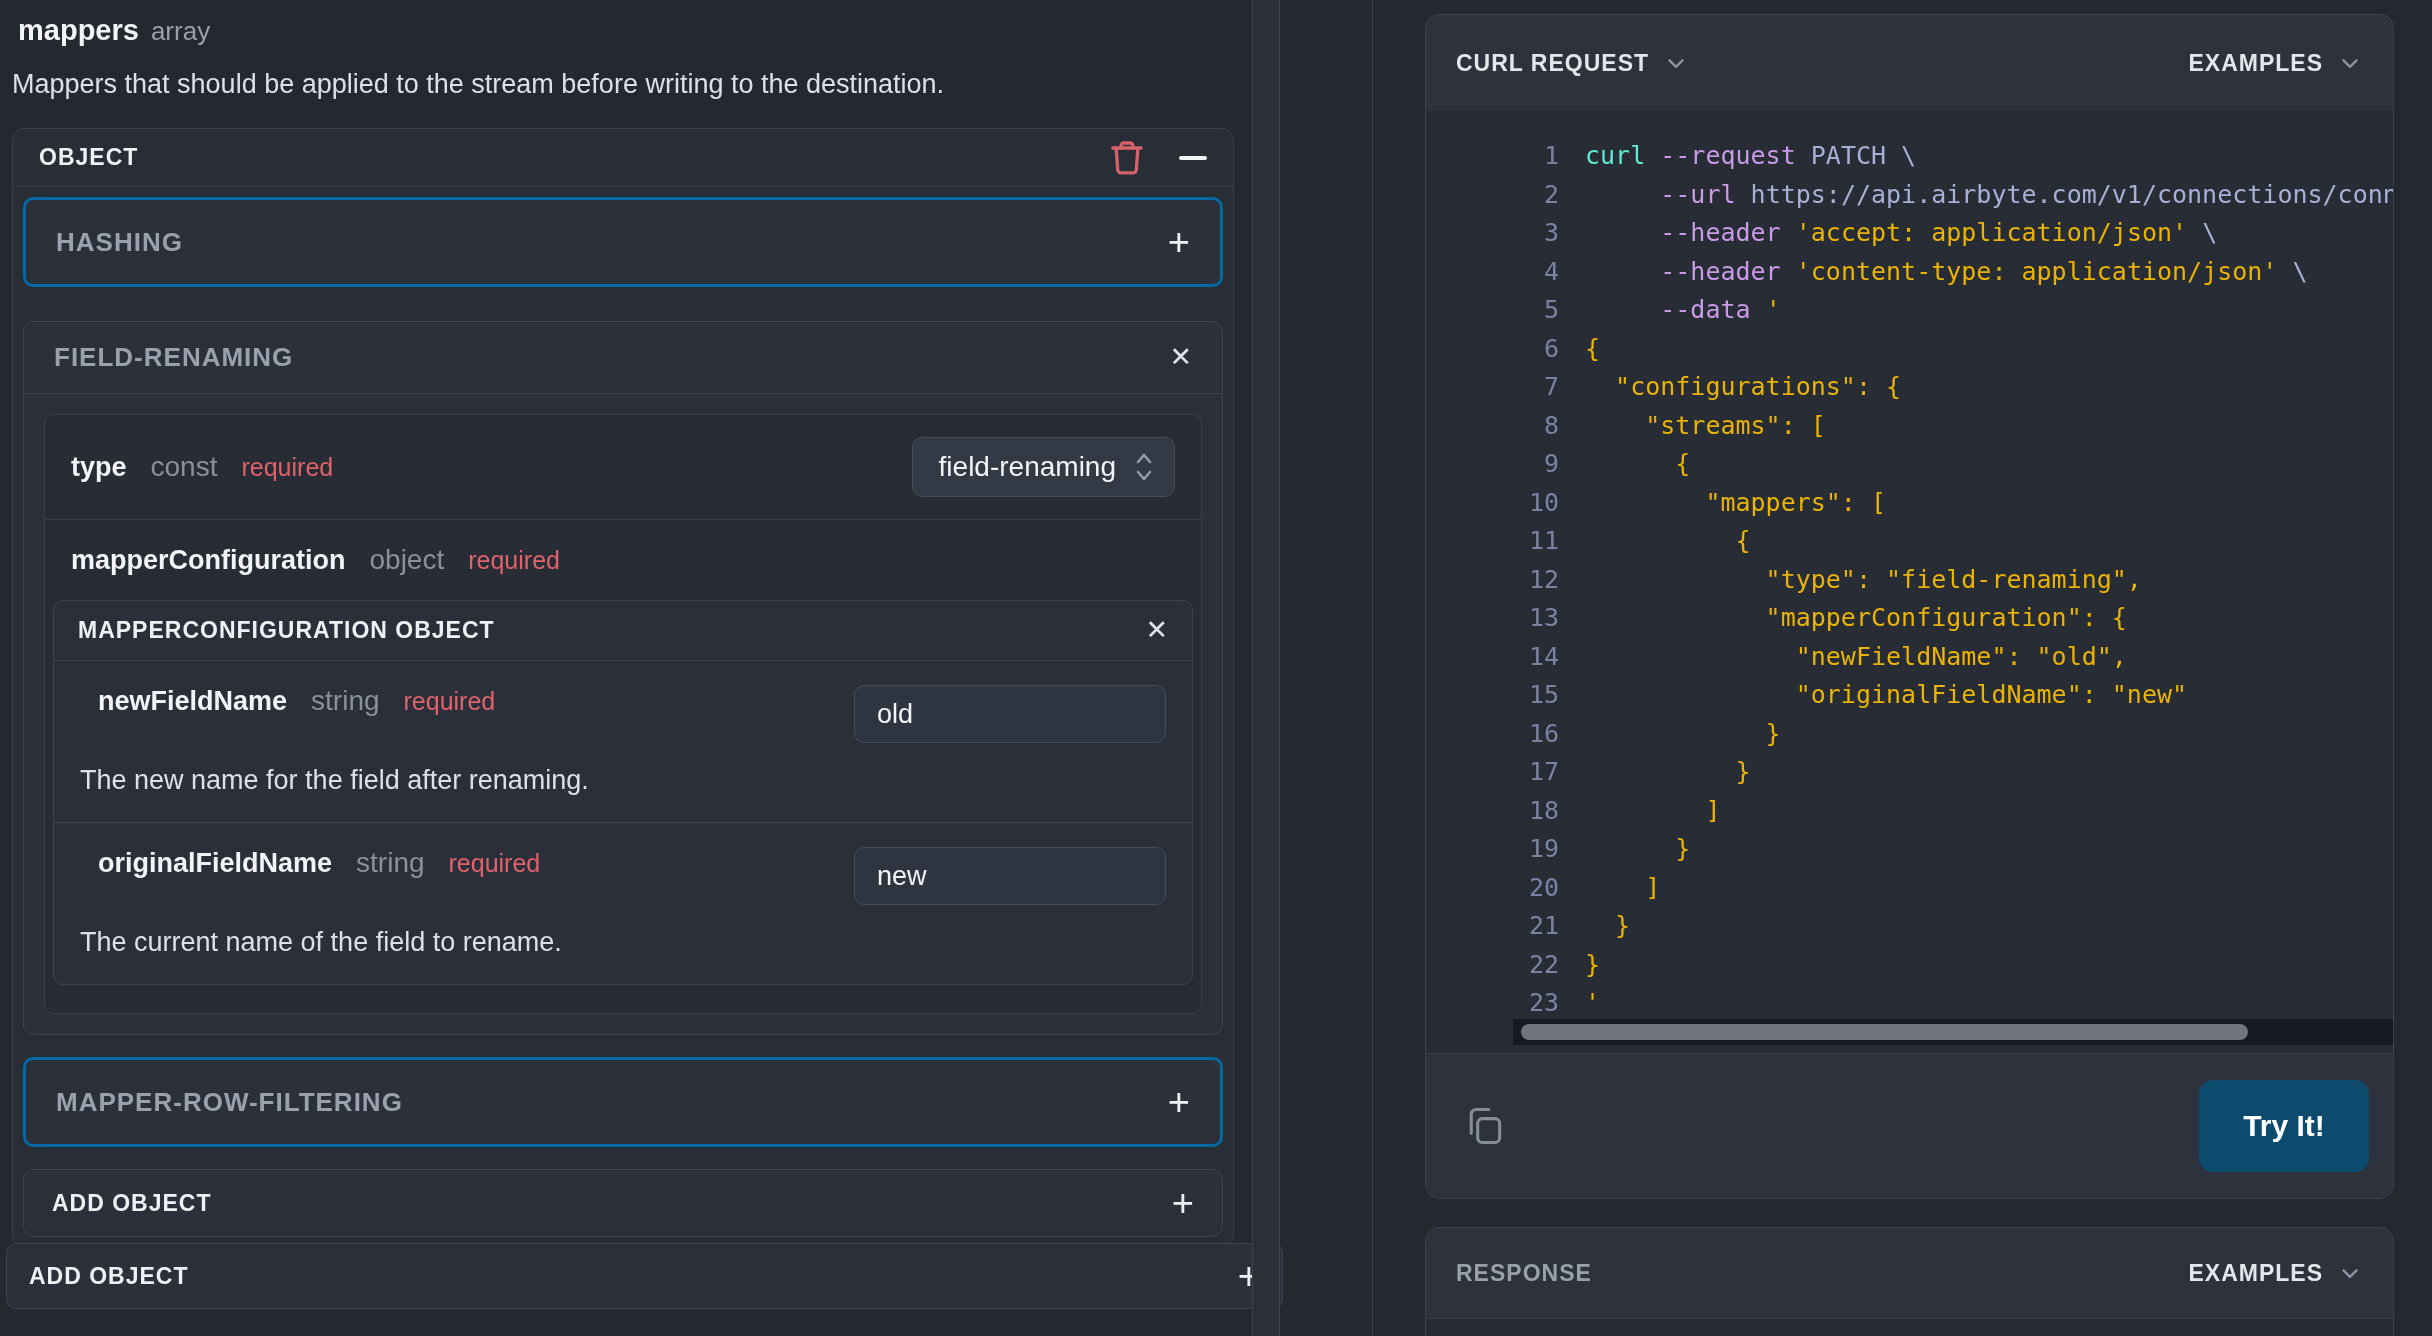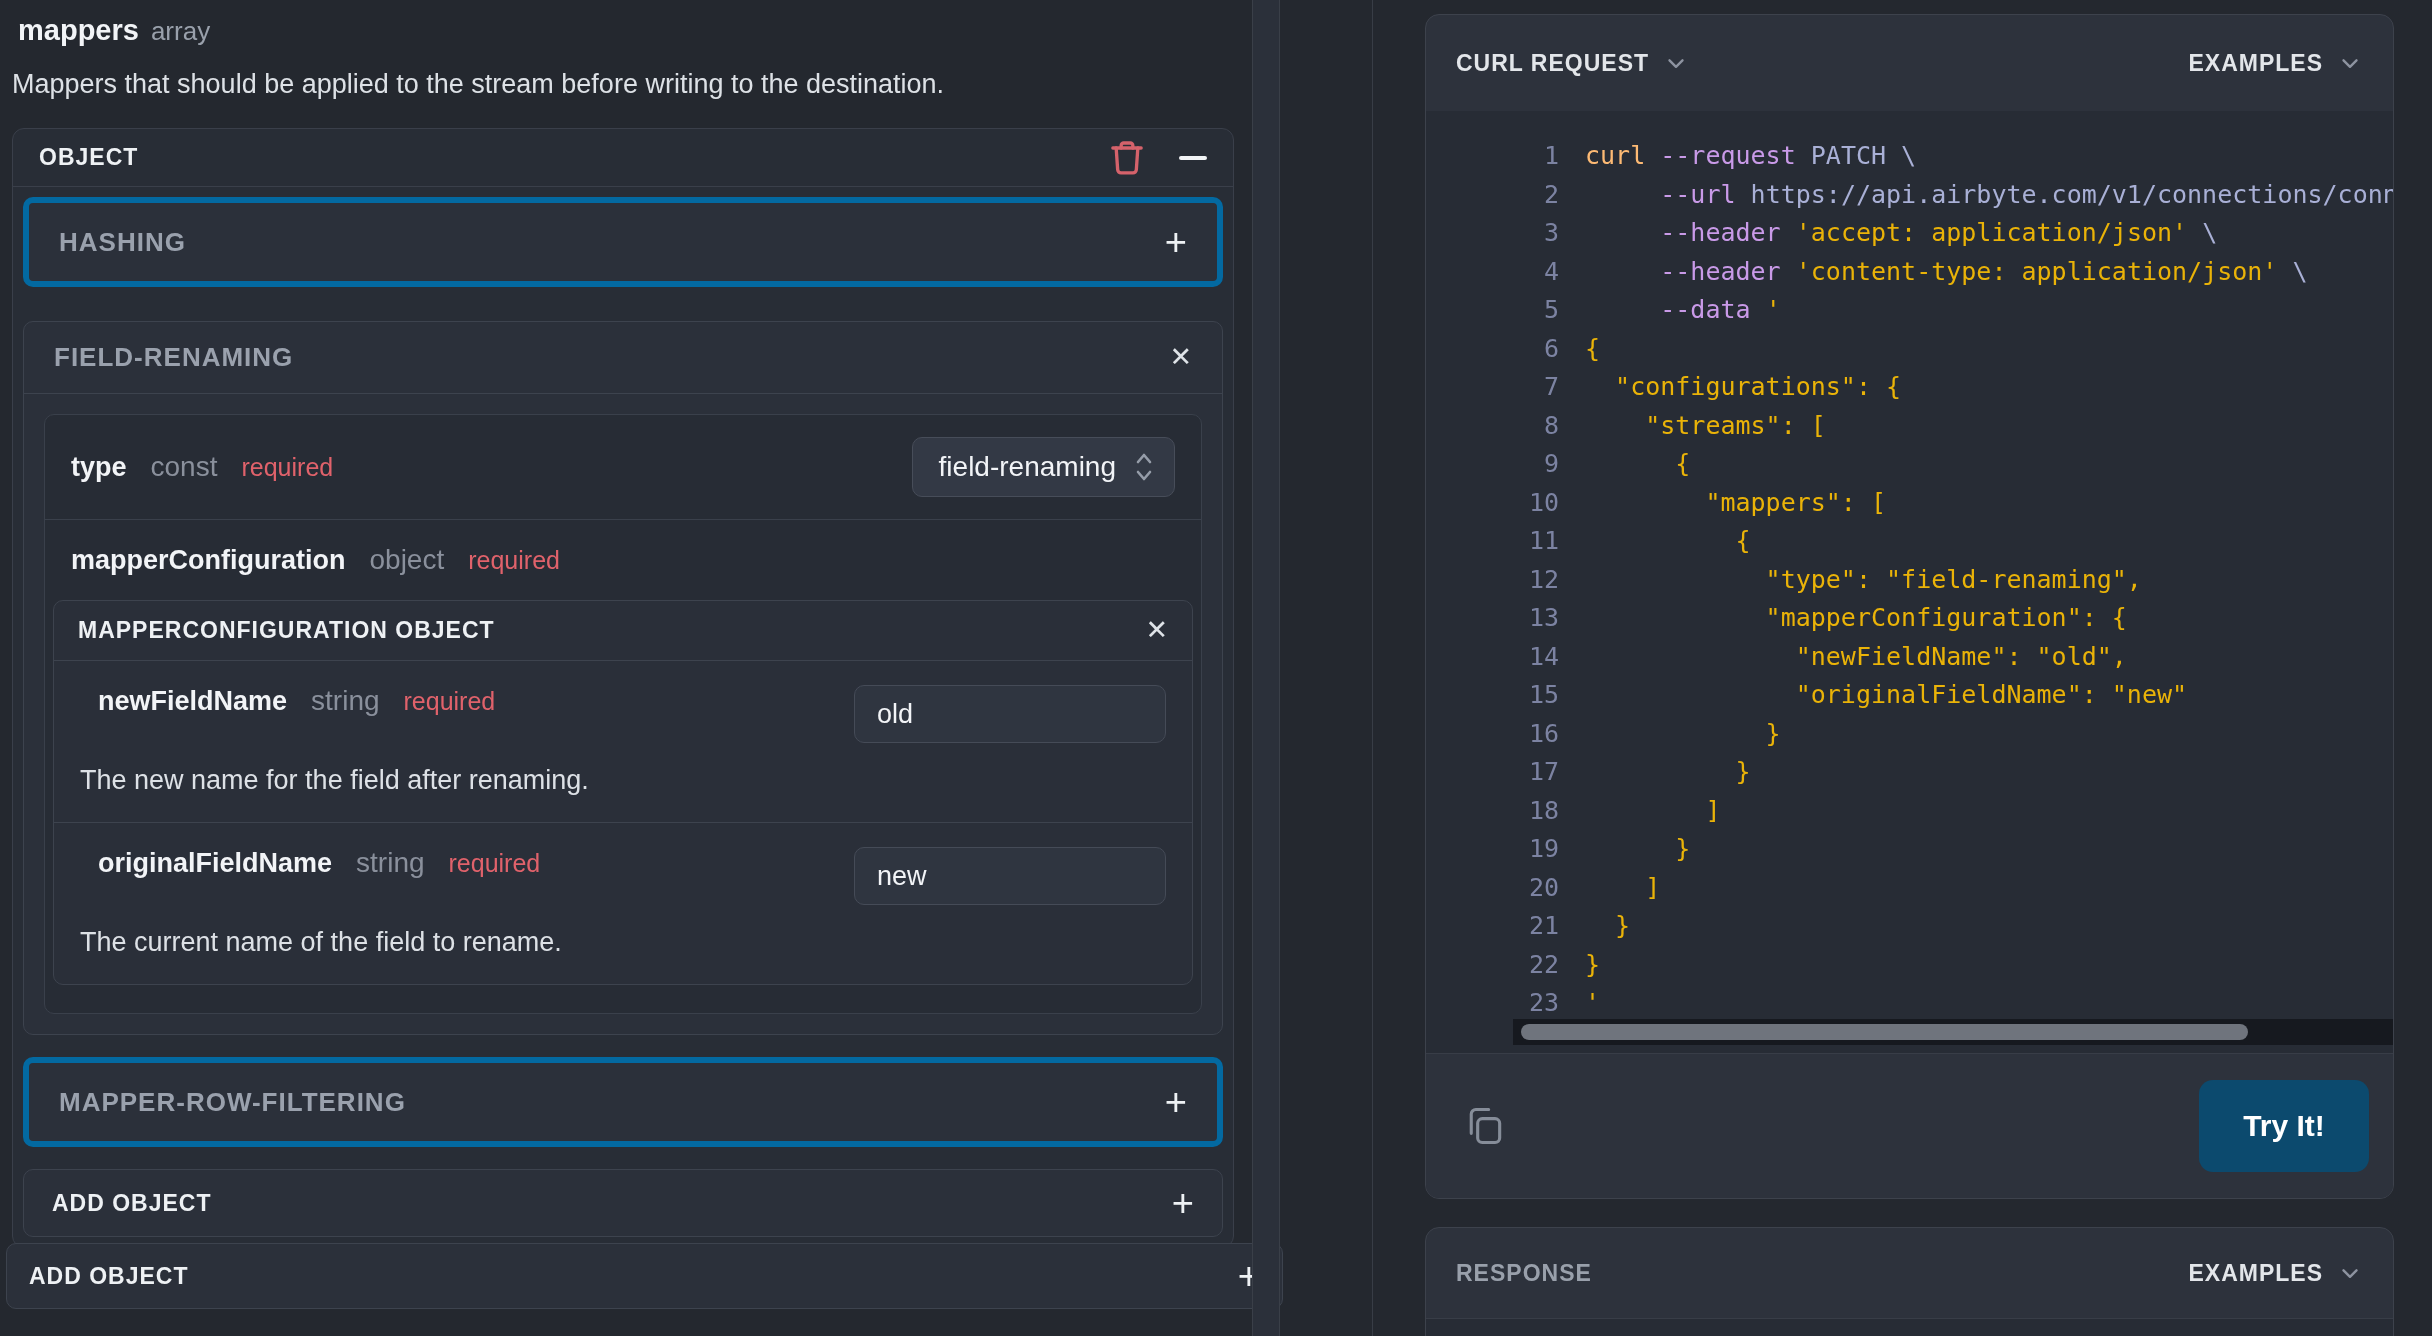--- a/index.html
+++ b/index.html
@@ -25,21 +25,21 @@
     border-bottom:1px solid #3a3f4a;
   }
   .hdr-label { font-size:23px; font-weight:700; letter-spacing:1px; color:#eef1f4; }
   .object-header .spacer { flex:1; }
   .icon-btn { background:none; border:none; cursor:pointer; display:flex; align-items:center; justify-content:center; padding:0; }
   .minus-bar { width:28px; height:4px; background:#f2f4f6; border-radius:2px; }
   .outer-body { padding:10px; }
 
   .row-panel {
     display:flex; align-items:center; height:90px; padding:0 30px;
-    background:#2b303a; border:6px solid #0369a1; border-radius:10px;
+    background:#2b303a; border:3px solid #0369a1; border-radius:10px;
   }
   .row-panel .grow { flex:1; }
   .section-label { font-size:26px; font-weight:600; letter-spacing:1px; color:#9aa1ad; }
   .plus-glyph { font-size:38px; font-weight:300; color:#eef1f4; line-height:1; }
   .close-glyph { font-size:27px; font-weight:400; color:#dfe3e8; line-height:1; }
 
   .fr-panel {
     margin-top:34px; background:#2b303a; border:1px solid #3d434e;
     border-radius:10px; overflow:hidden;
   }
@@ -100,21 +100,21 @@
   .panel-title-group, .examples-group { display:flex; align-items:center; gap:14px; cursor:pointer; }
   .panel-title { font-size:23px; font-weight:700; letter-spacing:1px; color:#e3e6ea; }
   .panel-title.dim { color:#99a0ab; }
   .chev { color:#8d93a0; display:flex; }
 
   .code-area { position:relative; height:942px; background:#272c35; overflow:hidden; }
   .code-pre { padding-top:26px; font-family:"DejaVu Sans Mono", monospace; font-size:25px; line-height:38.5px; }
   .code-line { display:flex; }
   .ln { flex:0 0 133px; text-align:right; color:#7c83a2; user-select:none; }
   .code-text { margin-left:26px; white-space:pre; }
-  .tok-o { color:#fdba74; }
+  .tok-o { color:#5eead4; }
   .tok-p { color:#c99ae8; }
   .tok-l { color:#a9b0d6; }
   .tok-g { color:#eab308; }
 
   .h-scrollbar { position:absolute; left:87px; right:0; bottom:8px; height:26px; background:#16191f; }
   .h-thumb { position:absolute; left:8px; top:5px; width:727px; height:16px; background:#6f747d; border-radius:8px; }
 
   .code-footer { flex:1; display:flex; align-items:center; justify-content:space-between;
                  padding:0 24px 0 37px; background:#2d323c; border-top:1px solid #383d47; }
   .try-btn {

